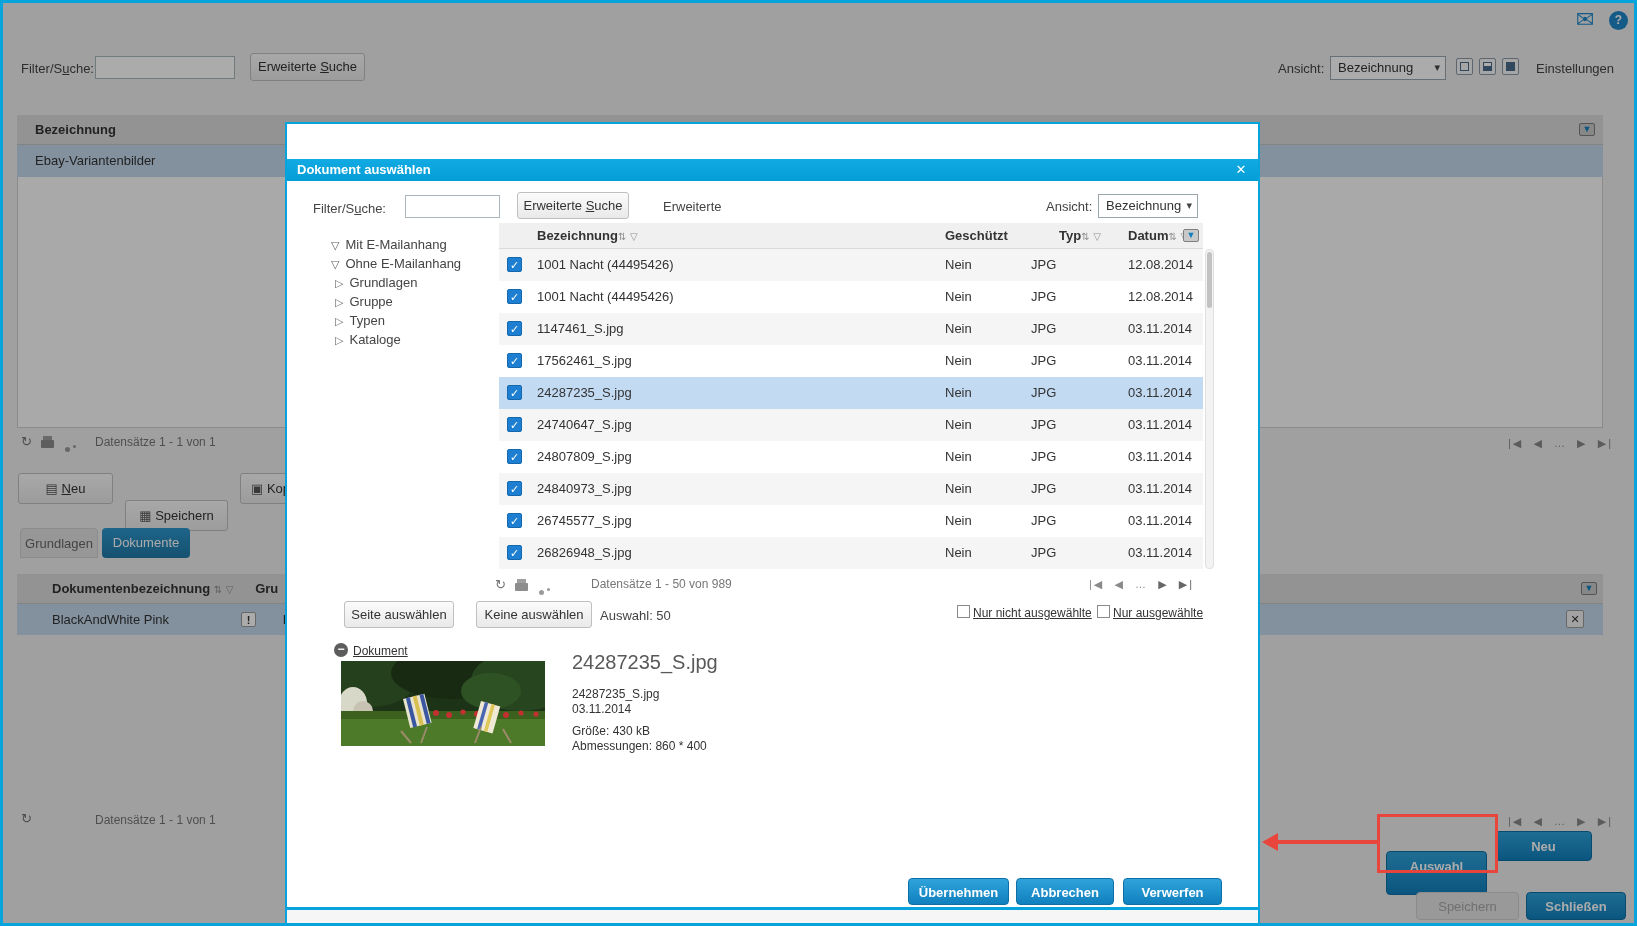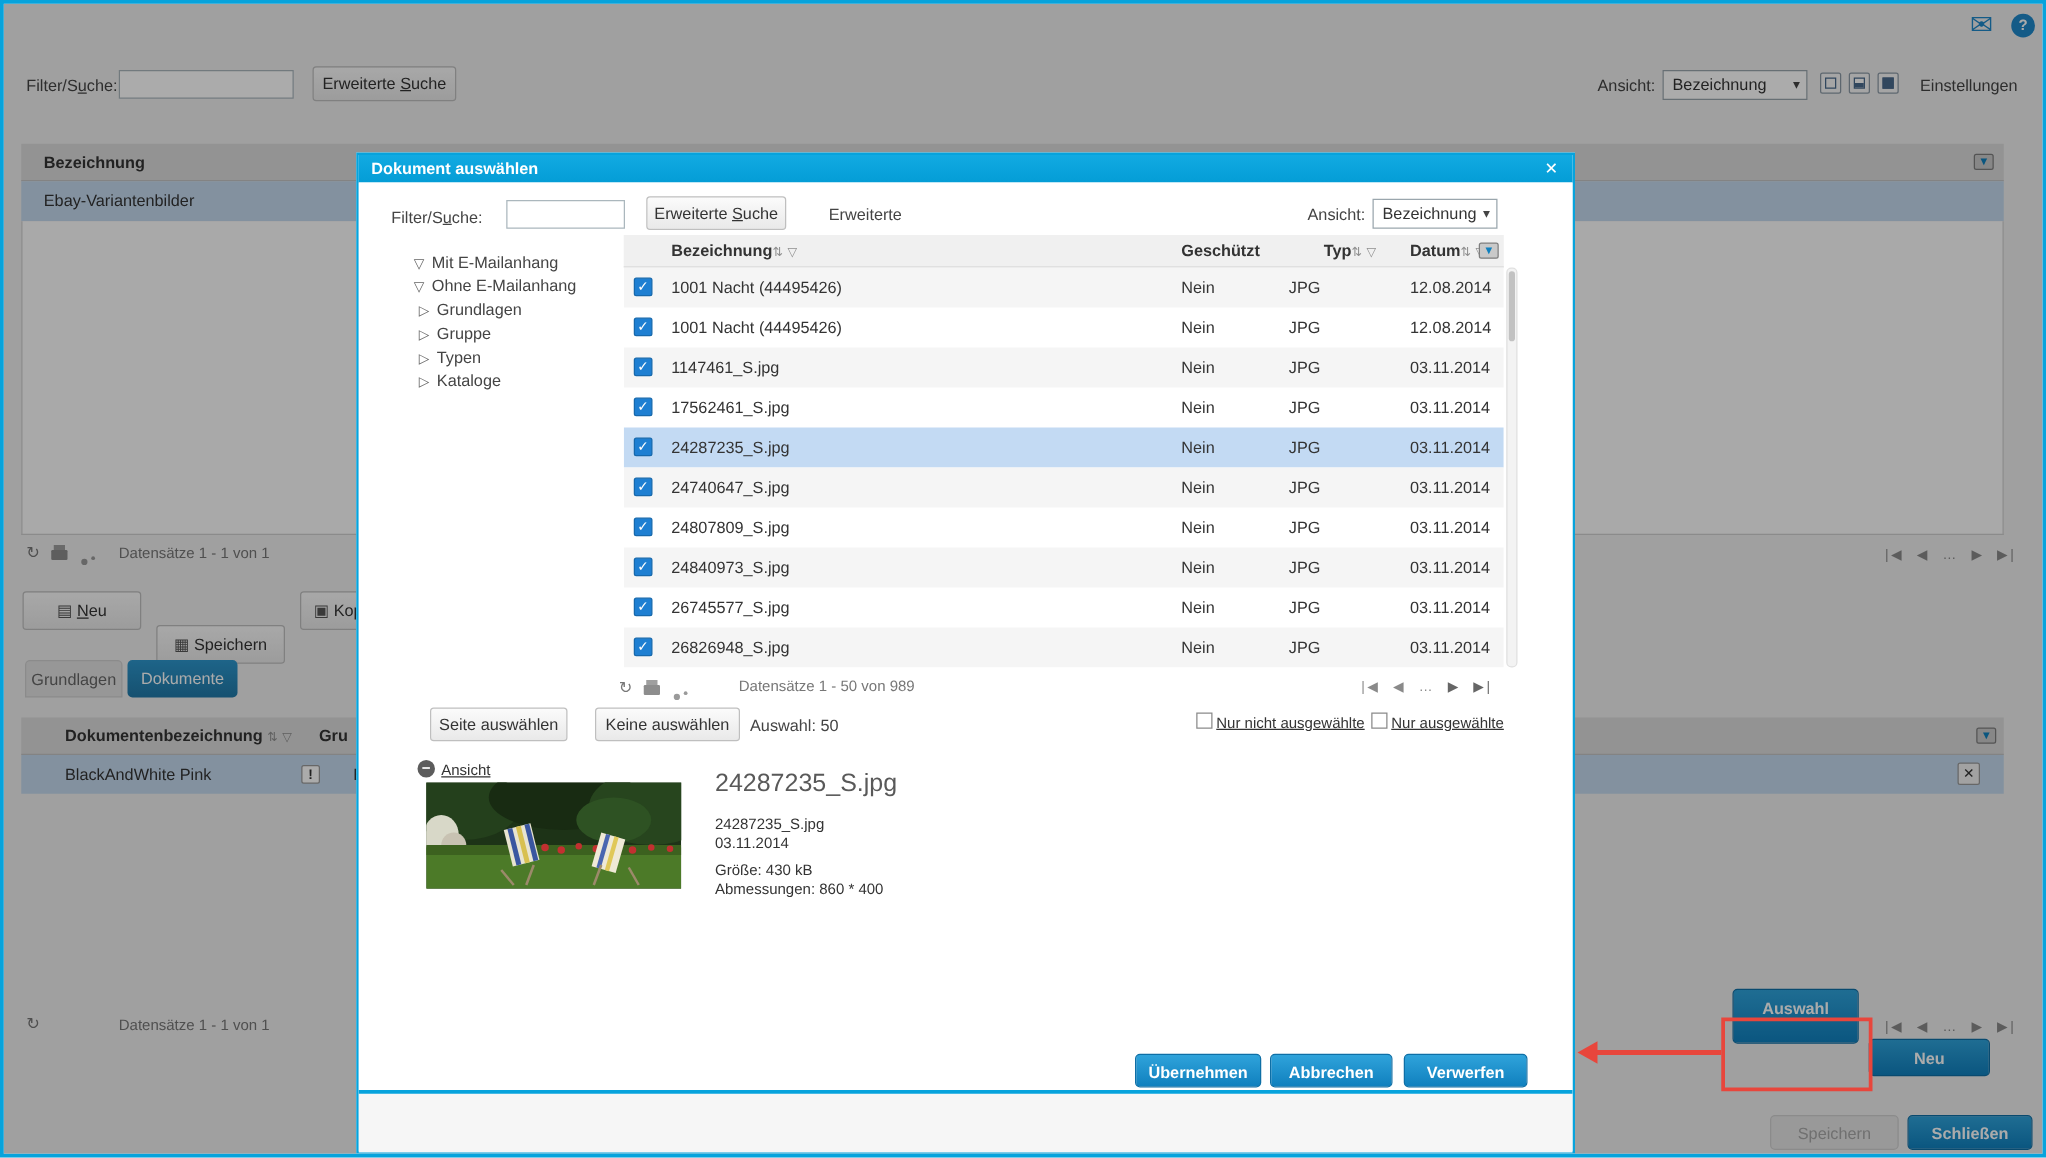--- a/index.html
+++ b/index.html
@@ -39,21 +39,21 @@
   .viewbtn .sq.half { background:linear-gradient(#fff 50%, #4a6a8c 50%); }
   .viewbtn .sq.full { background:#4a6a8c; }
   .badge-ic { width:15px; height:15px; background:#fff; border:1px solid #9a9a9a; border-radius:2px; font-weight:bold; font-size:11px; text-align:center; line-height:14px; color:#333; }
   .xbtn { width:18px; height:18px; background:#f2f2f2; border:1px solid #9a9a9a; border-radius:2px; font-size:11px; text-align:center; line-height:16px; color:#333; cursor:pointer; }
   .sort-ic { font-size:10px; color:#8f8f8f; font-weight:normal; }
   .funnel-ic { font-size:10px; color:#8f8f8f; font-weight:normal; }
   
   #dim { position:absolute; inset:0; background:rgba(0,0,0,0.33); z-index:5; }
   
   #modal { position:absolute; left:282px; top:119px; width:975px; height:801px; z-index:10; background:#fff; border:2px solid #07A3DC; }
-  #modal-titlebar { height:22px; background:linear-gradient(#11aae2,#049dd6); color:#fff; font-weight:bold; font-size:13px; line-height:22px; padding-left:10px; position:relative; }
+  #modal-titlebar { height:22px; background:linear-gradient(#11aae2,#049dd6); color:#fff; font-weight:bold; font-size:13px; line-height:22px; padding-left:10px; position:relative;margin-top:35px; }
   #modal-close { position:absolute; right:8px; top:0; width:18px; height:22px; text-align:center; color:#fff; font-size:13px; cursor:pointer; font-weight:bold; }
   #modal-body { position:relative; width:100%; height:729px; background:#fff; border-bottom:3px solid #07A3DC; }
   .tree-item { font-size:13px; color:#444; cursor:pointer; white-space:nowrap; }
   .tree-ic { color:#666; font-size:11px; margin-right:6px; }
   .mhead { background:#f0f0f0; border-bottom:1px solid #dadada; font-weight:bold; font-size:13px; color:#333; }
   .mrow { height:32px; font-size:13px; color:#333; position:relative; }
   .mrow.alt { background:#f5f5f5; }
   .mrow.sel { background:#c3daf3; }
   .cbx { position:absolute; left:8px; top:8px; width:15px; height:15px; background:#1e7fd2; border:1px solid #1668ac; border-radius:2px; color:#fff; font-size:11px; font-weight:bold; text-align:center; line-height:14px; cursor:pointer; }
   .cell { position:absolute; top:8px; white-space:nowrap; }
@@ -130,21 +130,21 @@
       <span style="margin-left:35px;">BlackAndWhite Pink</span>
       <div class="abs badge-ic" style="left:224px;top:8px;">!</div>
       <span style="margin-left:110px;">Eba</span>
       <div class="abs xbtn" style="left:1549px;top:6px;">✕</div>
     </div>
 
     <div class="abs mini-ic" style="left:18px;top:808px;">↻</div>
     <div class="abs records" style="left:92px;top:810px;">Datensätze 1 - 1 von 1</div>
     <div class="abs pager" style="left:1505px;top:812px;">|◀&nbsp;&nbsp;◀&nbsp;&nbsp;…&nbsp;&nbsp;▶&nbsp;&nbsp;▶|</div>
 
-    <div class="abs btn-blue" style="left:1383px;top:788px;width:101px;height:44px;line-height:30px;">Auswahl</div>
+    <div class="abs btn-blue" style="left:1383px;top:848px;width:101px;height:44px;line-height:30px;">Auswahl</div>
     <div class="abs btn-blue" style="left:1492px;top:828px;width:97px;height:30px;line-height:30px;">Neu</div>
 
     <div class="abs btn-disabled" style="left:1413px;top:889px;width:103px;height:28px;line-height:28px;">Speichern</div>
     <div class="abs btn-blue" style="left:1523px;top:889px;width:100px;height:28px;line-height:28px;">Schließen</div>
   </div>
 
   <div id="dim"></div>
 
   <div id="modal">
     <div id="modal-titlebar">
@@ -259,21 +259,21 @@
       <div class="abs btn-gray" style="left:57px;top:420px;width:110px;height:27px;line-height:25px;">Seite auswählen</div>
       <div class="abs btn-gray" style="left:189px;top:420px;width:116px;height:27px;line-height:25px;">Keine auswählen</div>
       <div class="abs lbl" style="left:313px;top:427px;">Auswahl: 50</div>
 
       <span class="abs cb-empty" style="left:670px;top:424px;"></span>
       <span class="abs small-lbl" style="left:686px;top:425px;">Nur nicht ausgewählte</span>
       <span class="abs cb-empty" style="left:810px;top:424px;"></span>
       <span class="abs small-lbl" style="left:826px;top:425px;">Nur ausgewählte</span>
 
       <div class="abs minus-ic" style="left:47px;top:462px;">−</div>
-      <div class="abs small-lbl" style="left:66px;top:463px;">Ansicht</div>
+      <div class="abs small-lbl" style="left:66px;top:463px;">Dokument</div>
 
       <div class="abs" style="left:54px;top:480px;width:204px;height:85px;">
         <svg width="204" height="85" xmlns="http://www.w3.org/2000/svg">
           <rect width="204" height="85" fill="#1d3317"></rect>
           <ellipse cx="30" cy="18" rx="45" ry="28" fill="#24401c"></ellipse>
           <ellipse cx="110" cy="12" rx="60" ry="26" fill="#182b12"></ellipse>
           <ellipse cx="180" cy="20" rx="50" ry="30" fill="#27451e"></ellipse>
           <ellipse cx="150" cy="30" rx="30" ry="18" fill="#2e5223"></ellipse>
           <ellipse cx="12" cy="42" rx="14" ry="16" fill="#d8d8c8"></ellipse>
           <ellipse cx="22" cy="50" rx="10" ry="10" fill="#c8c2b2"></ellipse>

